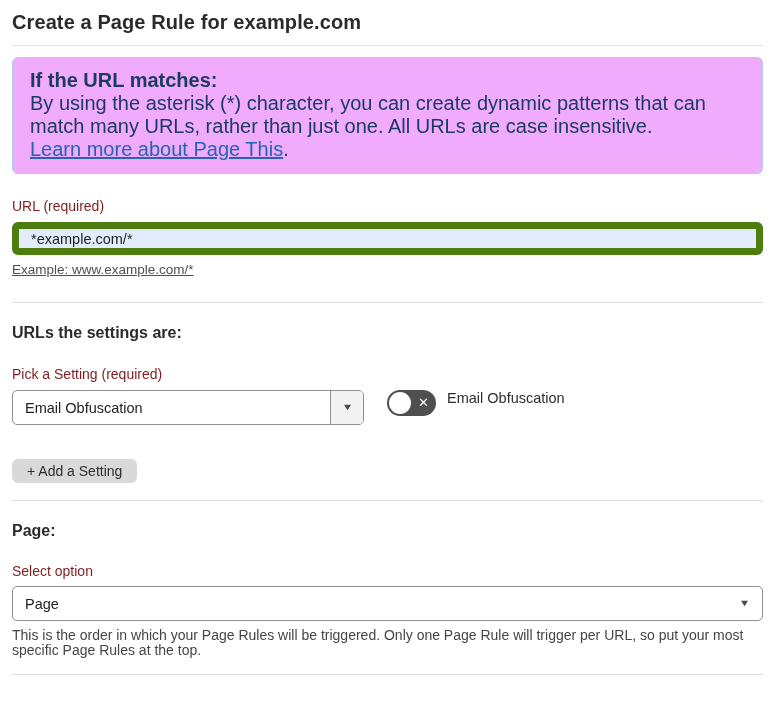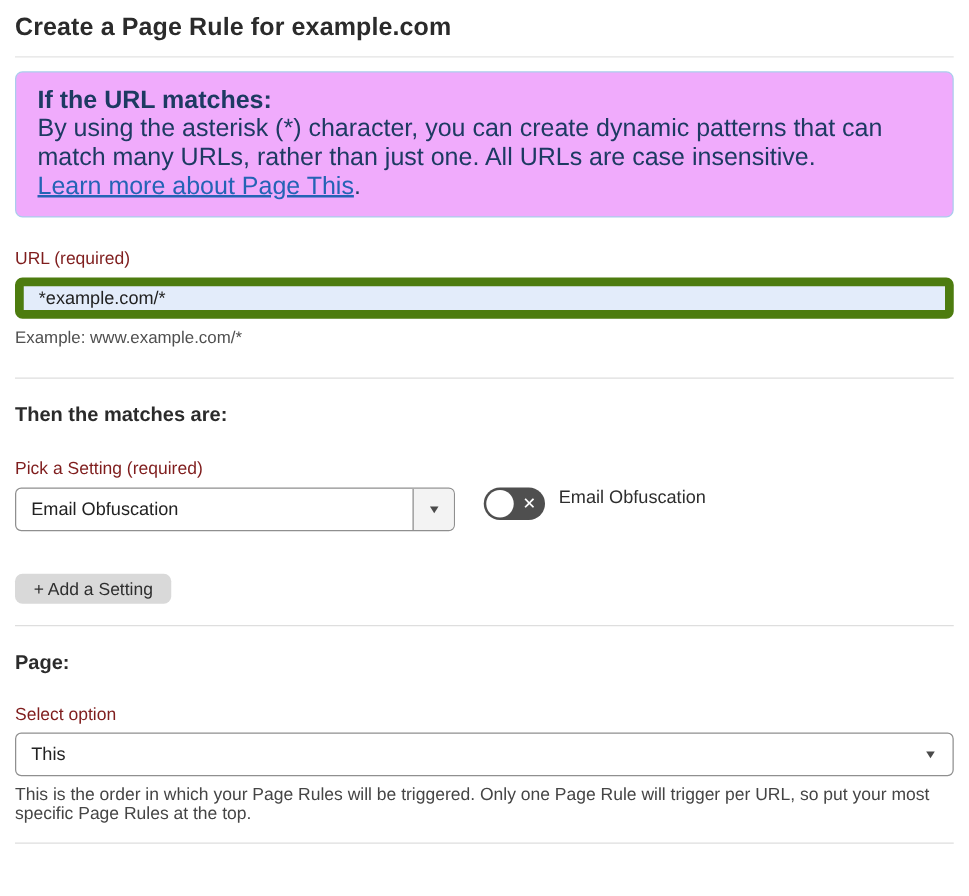--- a/index.html
+++ b/index.html
@@ -56,20 +56,21 @@
     padding: 0 12px;
     font-family: "Liberation Sans", sans-serif;
     font-size: 14.5px;
     color: #222222;
     outline: none;
   }
   .hint-text {
     margin-top: 7px;
     font-size: 13.5px;
     color: #4f4f4f;
+    text-decoration: underline;
   }
 
   .divider { border-bottom: 1px solid #dedede; margin-top: 25px; }
 
   h2.section-heading {
     margin-top: 21px;
     font-size: 16px;
     font-weight: 700;
     color: #2b2b2b;
   }
@@ -181,21 +182,21 @@
     <div class="info-body">By using the asterisk (*) character, you can create dynamic patterns that can match many URLs, rather than just one. All URLs are case insensitive.</div>
     <div class="info-link-row"><a class="info-link">Learn more about Page This</a><span class="info-link-suffix">.</span></div>
   </div>
 
   <label class="field-label">URL (required)</label>
   <input type="text" class="url-input" value="*example.com/*" style="">
   <div class="hint-text">Example: www.example.com/*</div>
 
   <div class="divider"></div>
 
-  <h2 class="section-heading">Then the matches are:</h2>
+  <h2 class="section-heading">URLs the settings are:</h2>
 
   <label class="field-label">Pick a Setting (required)</label>
 
   <div class="setting-row">
     <div class="select setting-select">
       <span class="select-value">Email Obfuscation</span>
       <span class="select-arrow-seg">
         <span class="arrow-glyph">▼</span>
       </span>
     </div>
@@ -208,21 +209,21 @@
 
   <button class="btn add-setting-btn">+ Add a Setting</button>
 
   <div class="divider" style="margin-top:17px;"></div>
 
   <h2 class="section-heading">Page:</h2>
 
   <label class="field-label" style="margin-top:23px;">Select option</label>
 
   <div class="select order-select">
-    <span class="select-value">This</span>
+    <span class="select-value">Page</span>
     <span class="plain-arrow">
       <span class="arrow-glyph">▼</span>
     </span>
   </div>
 
   <p class="help-text">This is the order in which your Page Rules will be triggered. Only one Page Rule will trigger per URL, so put your most specific Page Rules at the top.</p>
 
   <div class="footer-divider"></div>
 
   

